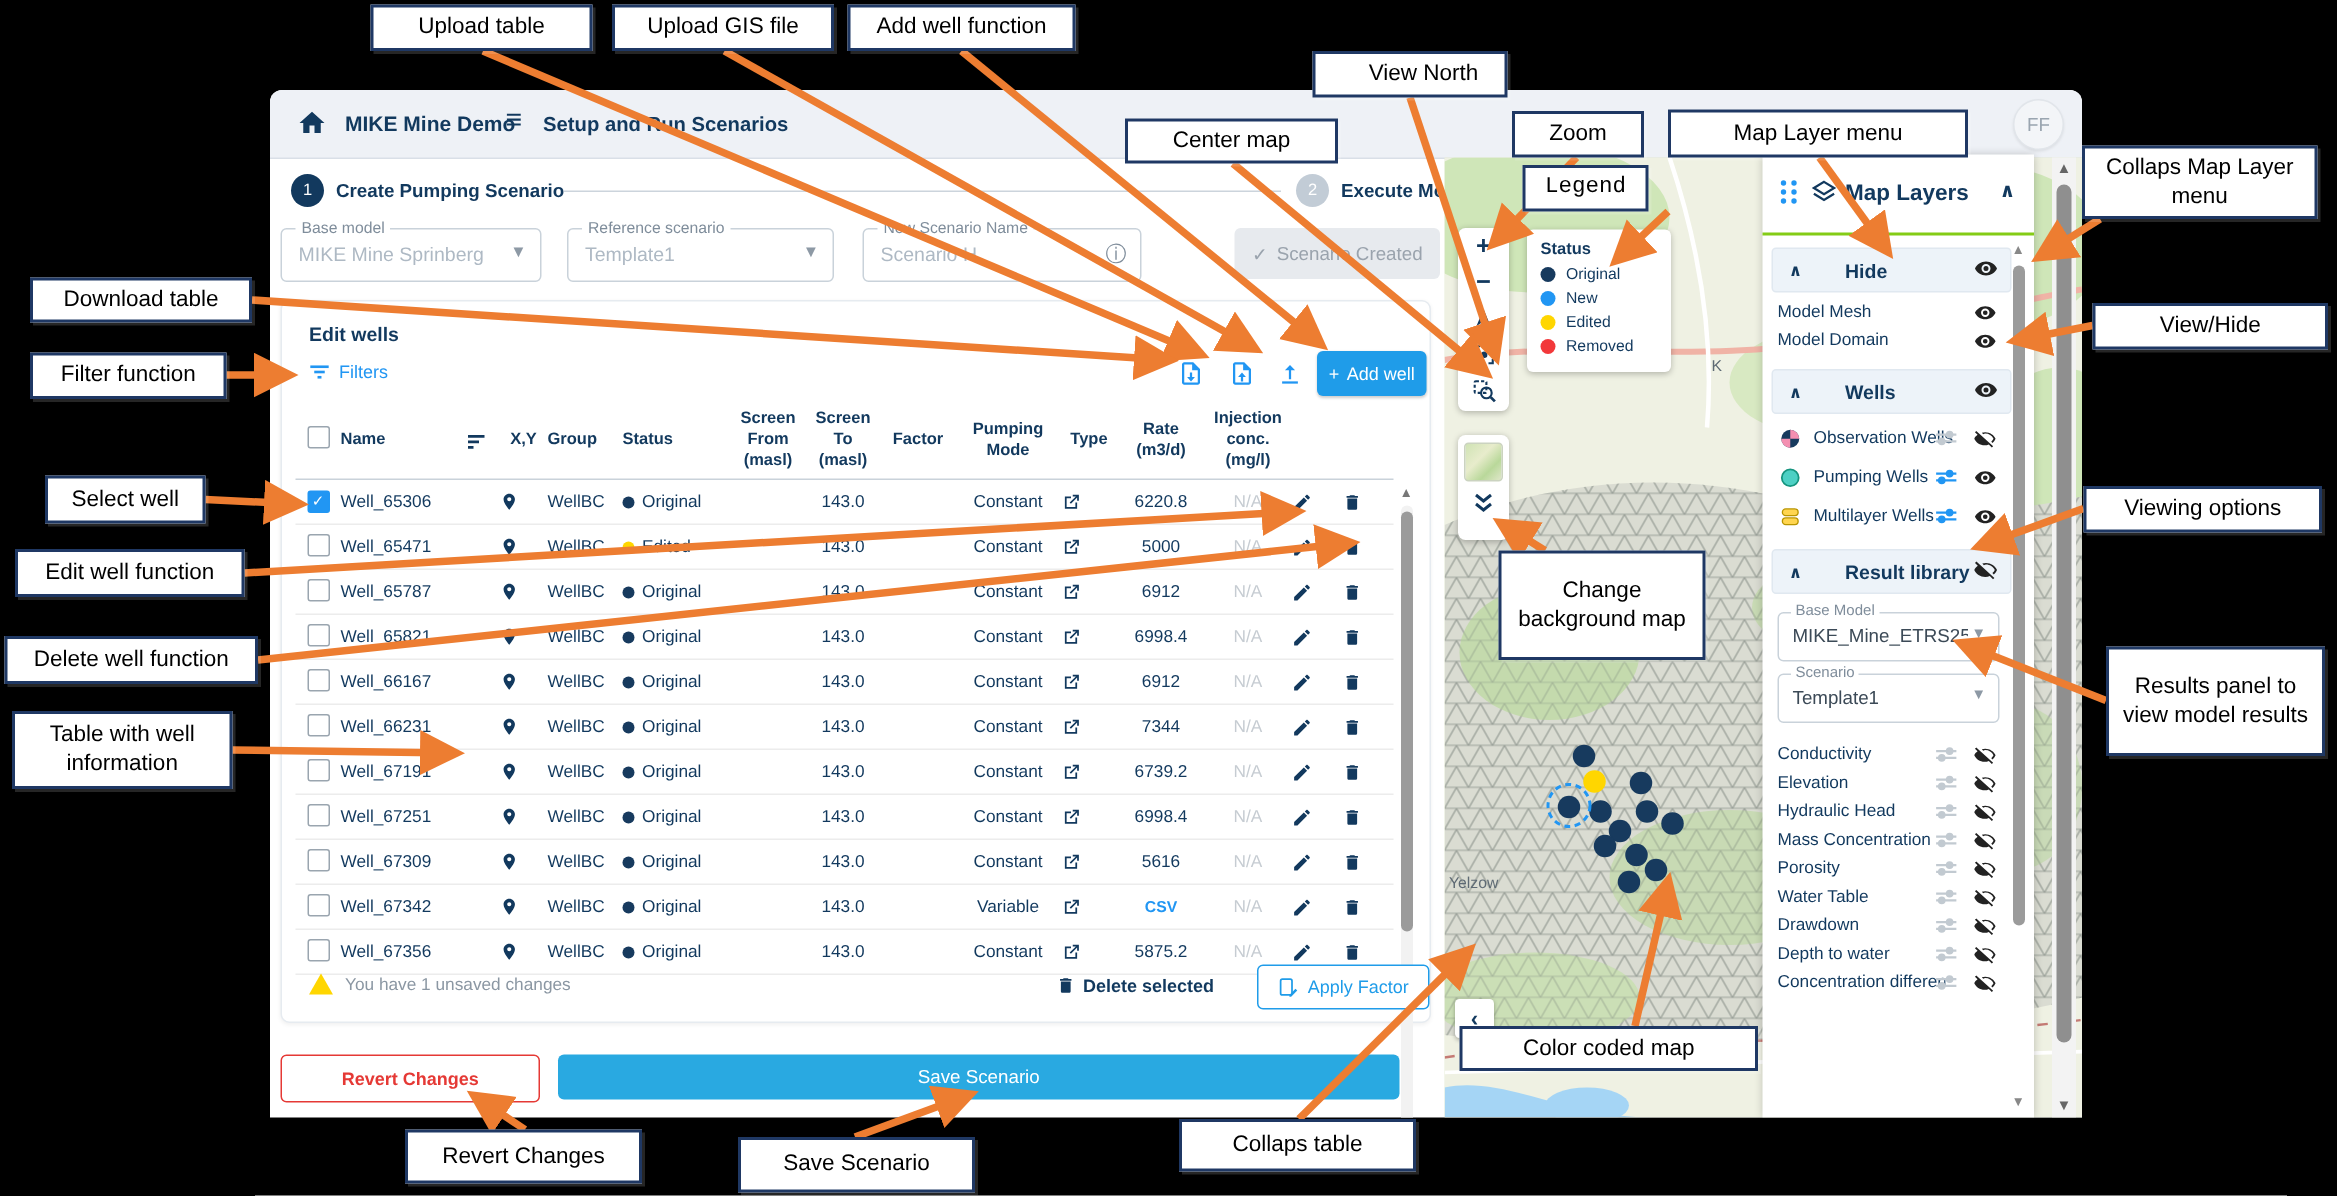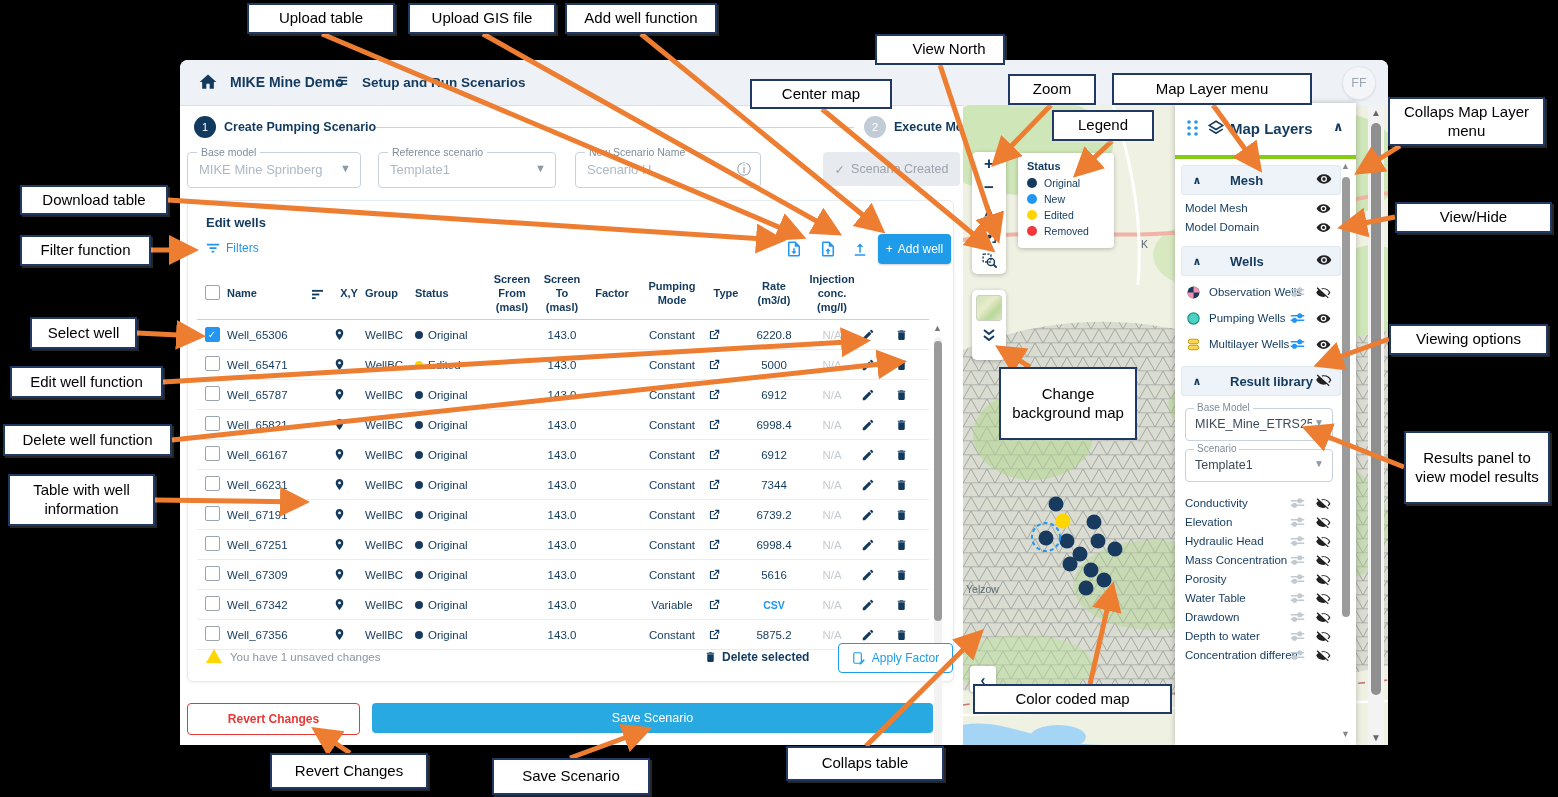--- a/index.html
+++ b/index.html
@@ -86,21 +86,21 @@
   #bg-thumb{width:24px;height:24px;margin:5px auto 2px;border-radius:3px;
             background:linear-gradient(135deg,#cfe3b4 0%,#e8eccc 40%,#b9d89a 70%,#dfe7c9 100%);border:1px solid #cbd3c0;}
   #legend{left:55px;top:48px;width:78px;background:#fff;border-radius:4px;box-shadow:0 1px 4px rgba(0,0,0,.25);padding:7px 9px;z-index:4;}
   #legend .lt{font-size:11px;font-weight:bold;color:#12395e;margin-bottom:5px;}
   .lrow{display:flex;align-items:center;gap:7px;margin:4px 0;font-size:10.5px;color:#12395e;}
   .lrow i{width:10px;height:10px;border-radius:50%;display:inline-block;}
   #collapse-table{left:7px;top:561px;width:26px;height:26px;background:#fff;border-radius:3px;box-shadow:0 1px 3px rgba(0,0,0,.3);
                   display:flex;align-items:center;justify-content:center;color:#12395e;font-weight:bold;font-size:15px;z-index:4;}
   
   #panel{left:995px;top:43px;width:181px;height:642px;background:#fff;box-shadow:0 0 6px rgba(0,0,0,.25);z-index:5;}
-  #panel-head{left:0;top:0;width:100%;height:52px;border-bottom:4px solid #84cc16;text-decoration:underline;}
+  #panel-head{left:0;top:0;width:100%;height:52px;border-bottom:2px solid #84cc16;text-decoration:underline;}
   #panel-title{left:55px;top:17px;font-size:15px;font-weight:bold;color:#12395e;}
   #panel-caret{left:158px;top:16px;color:#12395e;font-weight:bold;font-size:13px;}
   .sechead{position:absolute;left:6px;width:158px;height:28px;background:#edf3f9;border:1px solid #e0e8f0;border-radius:3px;
            display:flex;align-items:center;font-size:13px;font-weight:bold;color:#12395e;}
   .sechead .car{width:30px;text-align:center;font-size:11px;}
   .sechead .eye{position:absolute;right:8px;top:5px;}
   .prow{position:absolute;left:6px;width:158px;height:20px;display:flex;align-items:center;font-size:11.5px;color:#12395e;}
   .prow .eye{position:absolute;right:8px;}
   .prow .sli{position:absolute;right:34px;}
   .wirow{position:absolute;left:6px;width:158px;height:24px;display:flex;align-items:center;gap:8px;font-size:11.5px;color:#12395e;}
@@ -765,21 +765,21 @@
             <path d="M12 3 L21 8.5 12 14 3 8.5 Z"></path>
             <path d="M3 13.5 L12 19 21 13.5"></path>
           </svg>
       </span>
       <span id="panel-title" class="abs">Map Layers</span>
       <span id="panel-caret" class="abs">∧</span>
     </div>
 
     <div class="sechead" style="top:62px;">
       <span class="car">∧</span>
-      <span style="margin-left:18px;">Mesh</span>
+      <span style="margin-left:18px;">Hide</span>
       <span class="eye">
           <svg width="16" height="16" viewBox="0 0 24 24" fill="#222">
             <path d="M12 5C7 5 2.7 8.1 1 12c1.7 3.9 6 7 11 7s9.3-3.1 11-7c-1.7-3.9-6-7-11-7zm0 11.5A4.5 4.5 0 1 1 12 7.5a4.5 4.5 0 0 1 0 9zm0-7A2.5 2.5 0 1 0 12 14.5 2.5 2.5 0 0 0 12 9.5z"></path>
           </svg>
         </span>
     </div>
     <div class="prow" style="top:95px;">
       <span style="margin-left:4px;">Model Mesh</span>
       <span class="eye">
           <svg width="15" height="15" viewBox="0 0 24 24" fill="#222">
@@ -1085,21 +1085,21 @@
   </g>
 </svg>
 
 <div class="callout" style="left:247px;top:3px;width:148px;height:31px;">Upload table</div>
 <div class="callout" style="left:408px;top:3px;width:148px;height:31px;">Upload GIS file</div>
 <div class="callout" style="left:565px;top:3px;width:152px;height:31px;">Add well function</div>
 <div class="callout" style="left:875px;top:34px;width:130px;height:31px;padding-left:24px;">View North</div>
 <div class="callout" style="left:750px;top:79px;width:142px;height:30px;">Center map</div>
 <div class="callout" style="left:1008px;top:74px;width:88px;height:31px;">Zoom</div>
 <div class="callout" style="left:1112px;top:73px;width:200px;height:32px;">Map Layer menu</div>
-<div class="callout" style="left:1052px;top:110px;width:102px;height:31px;">Legend</div>
+<div class="callout" style="left:1015px;top:110px;width:84px;height:31px;font-family:Liberation Mono, monospace;">Legend</div>
 <div class="callout" style="left:1388px;top:97px;width:157px;height:49px;">Collaps Map Layer menu</div>
 <div class="callout" style="left:20px;top:185px;width:148px;height:30px;">Download table</div>
 <div class="callout" style="left:20px;top:235px;width:131px;height:31px;">Filter function</div>
 <div class="callout" style="left:30px;top:317px;width:107px;height:32px;">Select well</div>
 <div class="callout" style="left:10px;top:366px;width:153px;height:32px;">Edit well function</div>
 <div class="callout" style="left:3px;top:424px;width:169px;height:32px;">Delete well function</div>
 <div class="callout" style="left:8px;top:474px;width:147px;height:52px;">Table with well information</div>
 <div class="callout" style="left:1395px;top:202px;width:157px;height:31px;">View/Hide</div>
 <div class="callout" style="left:1389px;top:324px;width:159px;height:31px;">Viewing options</div>
 <div class="callout" style="left:1404px;top:431px;width:146px;height:73px;">Results panel to view model results</div>

